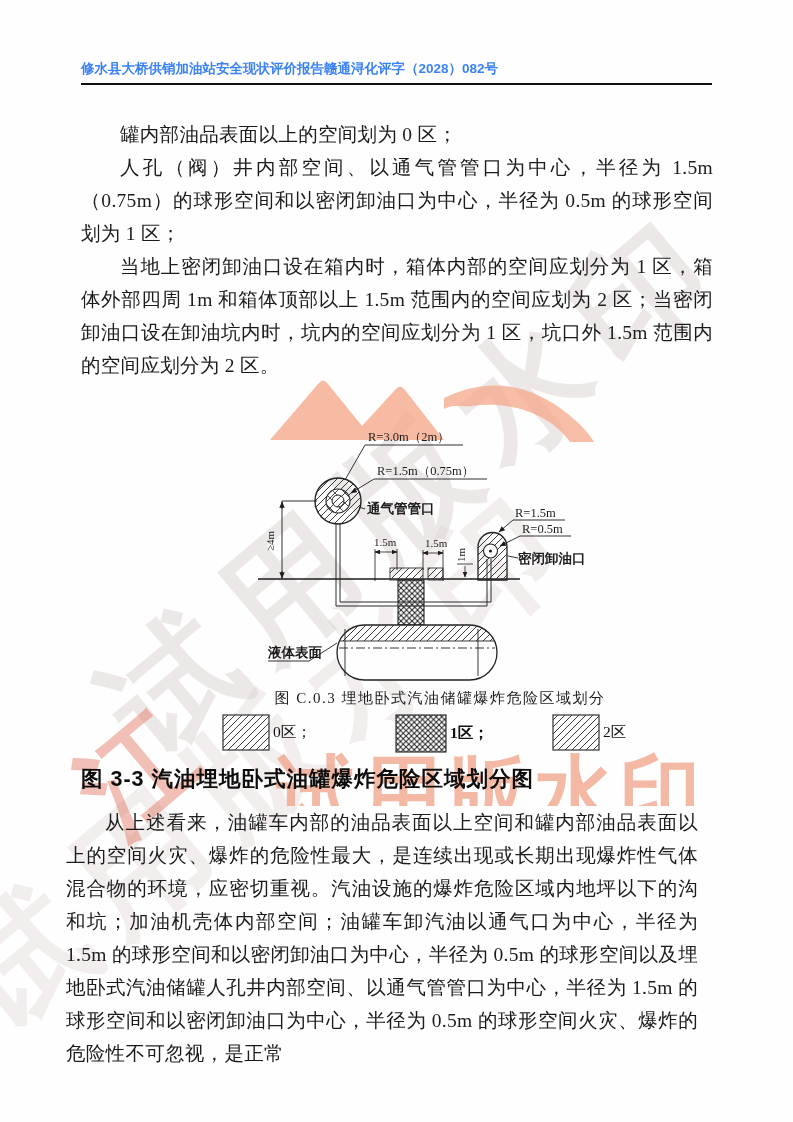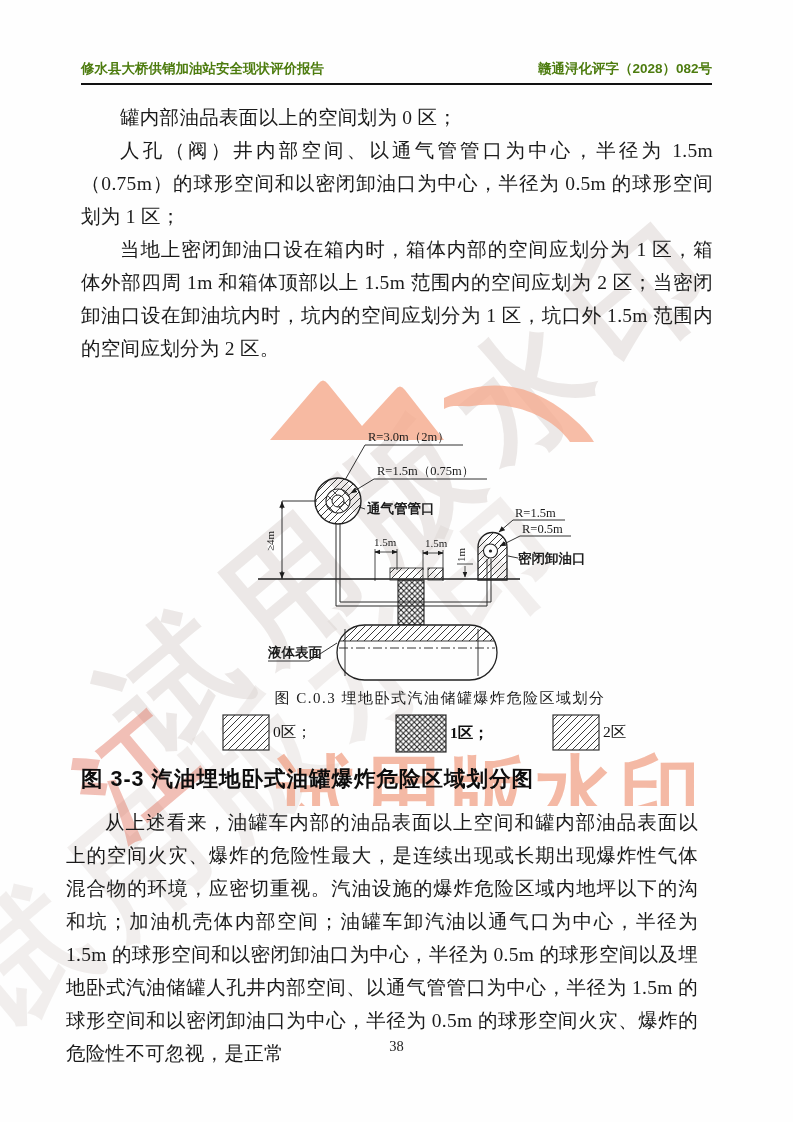--- a/index.html
+++ b/index.html
@@ -25,26 +25,26 @@
   .wm-band{
     left:276px; top:740px; width:452px; height:66px; overflow:hidden;
     font-family:"Liberation Sans","DejaVu Sans",sans-serif;
     font-size:80px; font-weight:700; letter-spacing:6px;
     color:#f09d80; opacity:.7;
   }
   
   .content{position:absolute; inset:0; z-index:1;}
   .header{
     position:absolute; left:81px; right:81px; top:60px;
-    display:flex; justify-content:space-between; align-items:flex-end;
+    display:flex; align-items:flex-end;
     padding-bottom:5px; border-bottom:2px solid #111;
     font-family:"Liberation Sans","DejaVu Sans",sans-serif;
-    font-size:13.5px; font-weight:700; color:#4d7c0f;
-  }
-  .body-top{position:absolute; left:81px; width:632px; top:101px;}
+    font-size:13.5px; font-weight:700; color:#3b82f6;
+  }
+  .body-top{position:absolute; left:81px; width:632px; top:118px;}
   .body-bottom{position:absolute; left:66px; width:632px; top:806px;}
   .body-top p,.body-bottom p{
     margin:0; font-size:19.5px; line-height:33px;
     text-indent:2em; text-align:justify; letter-spacing:.3px;
   }
   .figure-svg{position:absolute; left:225px; top:423px;}
   .legend{position:absolute; left:222px; top:714px; width:440px; height:44px;}
   .legend-item{position:absolute; top:0; display:flex; align-items:center; gap:3px;}
   .legend-item .zone{font-size:15.5px; color:#111;}
   .fig-main-caption{
@@ -221,16 +221,15 @@
         <span class="zone">2区</span>
       </div>
     </div>
 
     <div class="fig-main-caption">图 3-3 汽油埋地卧式油罐爆炸危险区域划分图</div>
 
     <div class="body-bottom">
       <p>从上述看来，油罐车内部的油品表面以上空间和罐内部油品表面以上的空间火灾、爆炸的危险性最大，是连续出现或长期出现爆炸性气体混合物的环境，应密切重视。汽油设施的爆炸危险区域内地坪以下的沟和坑；加油机壳体内部空间；油罐车卸汽油以通气口为中心，半径为 1.5m 的球形空间和以密闭卸油口为中心，半径为 0.5m 的球形空间以及埋地卧式汽油储罐人孔井内部空间、以通气管管口为中心，半径为 1.5m 的球形空间和以密闭卸油口为中心，半径为 0.5m 的球形空间火灾、爆炸的危险性不可忽视，是正常</p>
     </div>
 
-    <div class="page-num">38</div>
 
   </div>
 </div>
 
 </body></html>

